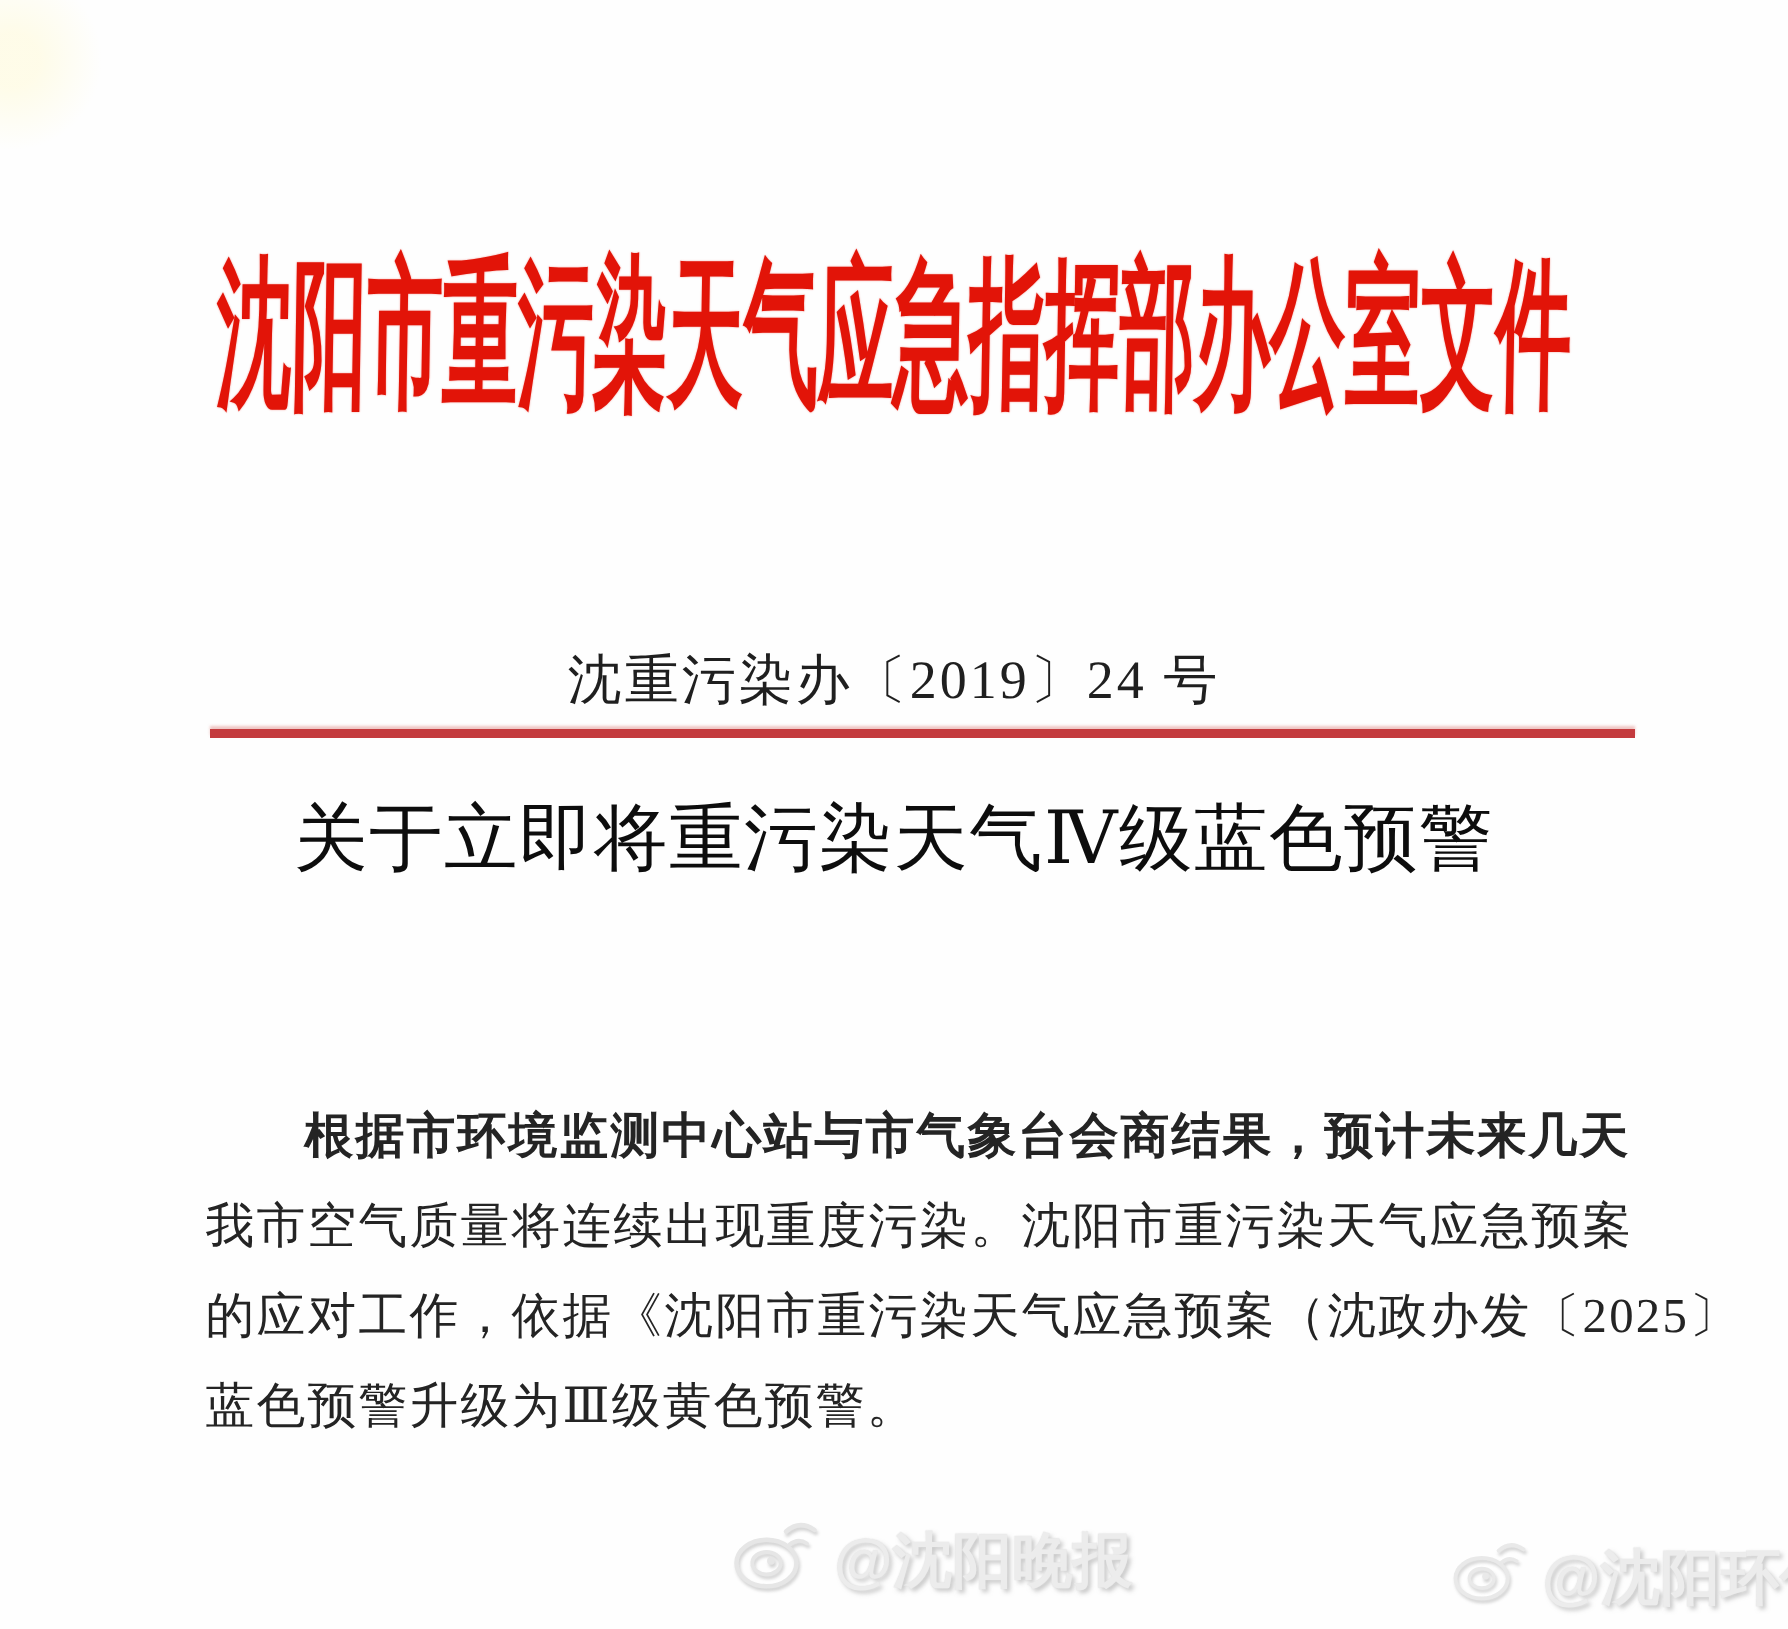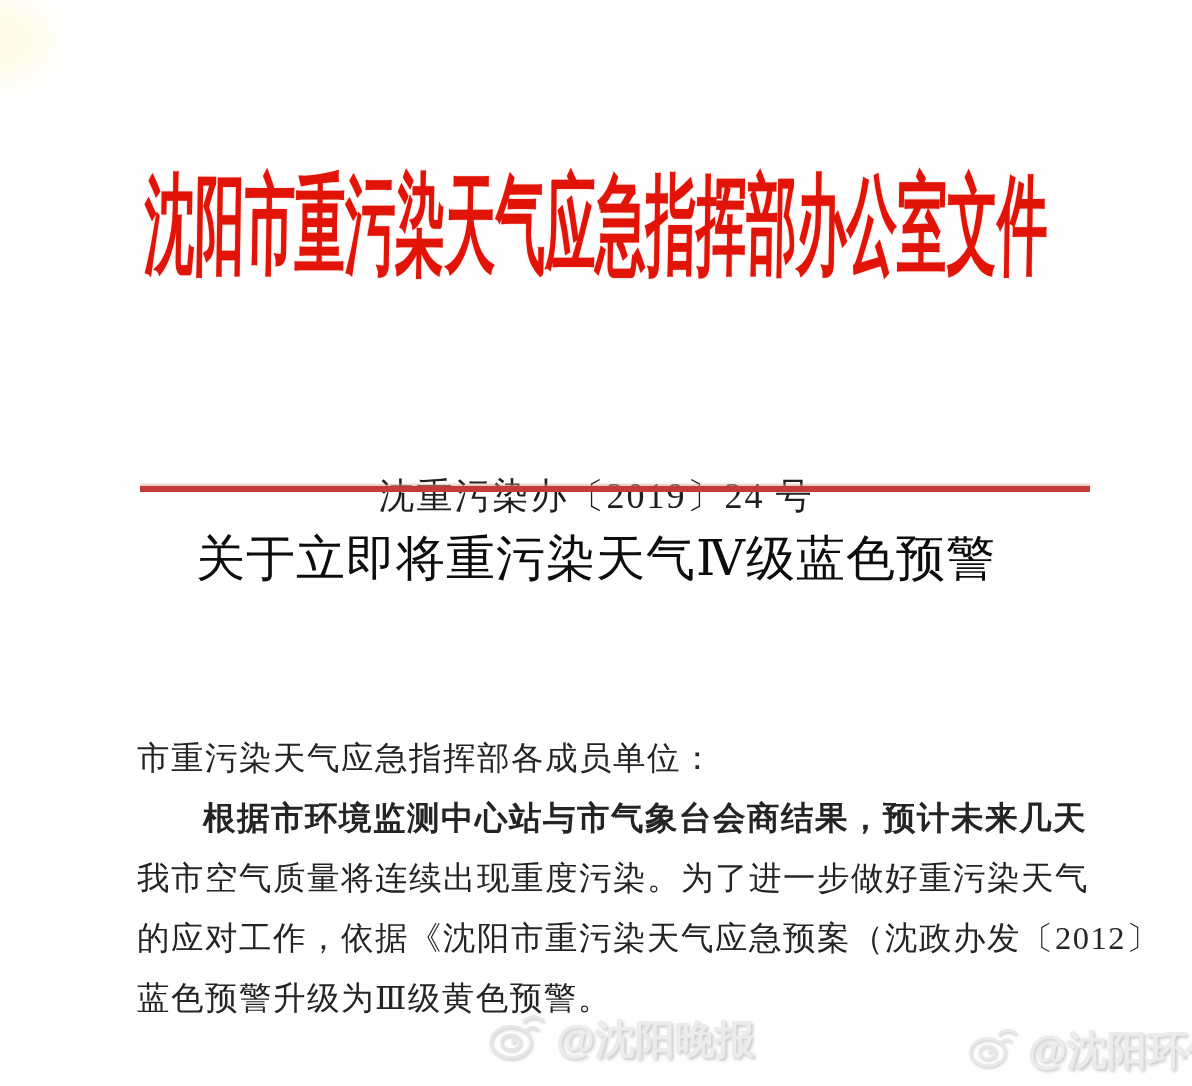--- a/index.html
+++ b/index.html
@@ -28,21 +28,21 @@
     position:absolute;left:0;right:0;top:172px;height:108px;
     line-height:108px;text-align:center;white-space:nowrap;
     font-size:57px;font-weight:bold;color:var(--header-red);
     transform:scale(.88,1.9) skewX(-2deg);transform-origin:center;
     text-shadow:0 0 1px rgba(226,20,8,.45);
   }
   
   .doc-number{
     position:absolute;left:0;right:0;top:430px;height:46px;
     line-height:46px;text-align:center;
-    font-size:36px;color:#1f1f1f;letter-spacing:2px;margin-top:43px;
+    font-size:36px;color:#1f1f1f;letter-spacing:2px;
   }
   
   .red-line{
     position:absolute;left:140px;top:486px;width:950px;height:6px;
     background:var(--divider-red);
     box-shadow:0 -2px 2px rgba(226,150,145,.55);
   }
   
   .title{
     position:absolute;left:0;right:0;top:528px;
@@ -78,24 +78,23 @@
 
   <div class="doc-number">沈重污染办〔2019〕24 号</div>
 
   <div class="red-line"></div>
 
   <h1 class="title">
     <span>关于立即将重污染天气Ⅳ级蓝色预警</span>
   </h1>
 
   <div class="body-text">
-    <div class="line">市重污染天气应急指挥部各成员单位：</div>
     <div class="line indent">根据市环境监测中心站与市气象台会商结果，预计未来几天</div>
-    <div class="line">我市空气质量将连续出现重度污染。为了进一步做好重污染天气</div>
-    <div class="line">的应对工作，依据《沈阳市重污染天气应急预案（沈政办发〔2012〕</div>
+    <div class="line">我市空气质量将连续出现重度污染。沈阳市重污染天气应急预案</div>
+    <div class="line">的应对工作，依据《沈阳市重污染天气应急预案（沈政办发〔2025〕</div>
     <div class="line">蓝色预警升级为Ⅲ级黄色预警。</div>
   </div>
 
   <div class="wm wm-center">
     <span>
       <svg width="62" height="54" viewBox="0 0 62 54" fill="none" aria-hidden="true">
         <ellipse cx="25" cy="34" rx="20" ry="15.5" stroke="#e6e6e6" stroke-width="3"></ellipse>
         <ellipse cx="25" cy="34" rx="9.5" ry="7.5" stroke="#e6e6e6" stroke-width="2.5"></ellipse>
         <circle cx="28" cy="32.5" r="2.6" fill="#e6e6e6"></circle>
         <path d="M38 13 Q47 5 57 12" stroke="#e6e6e6" stroke-width="3" stroke-linecap="round"></path>

